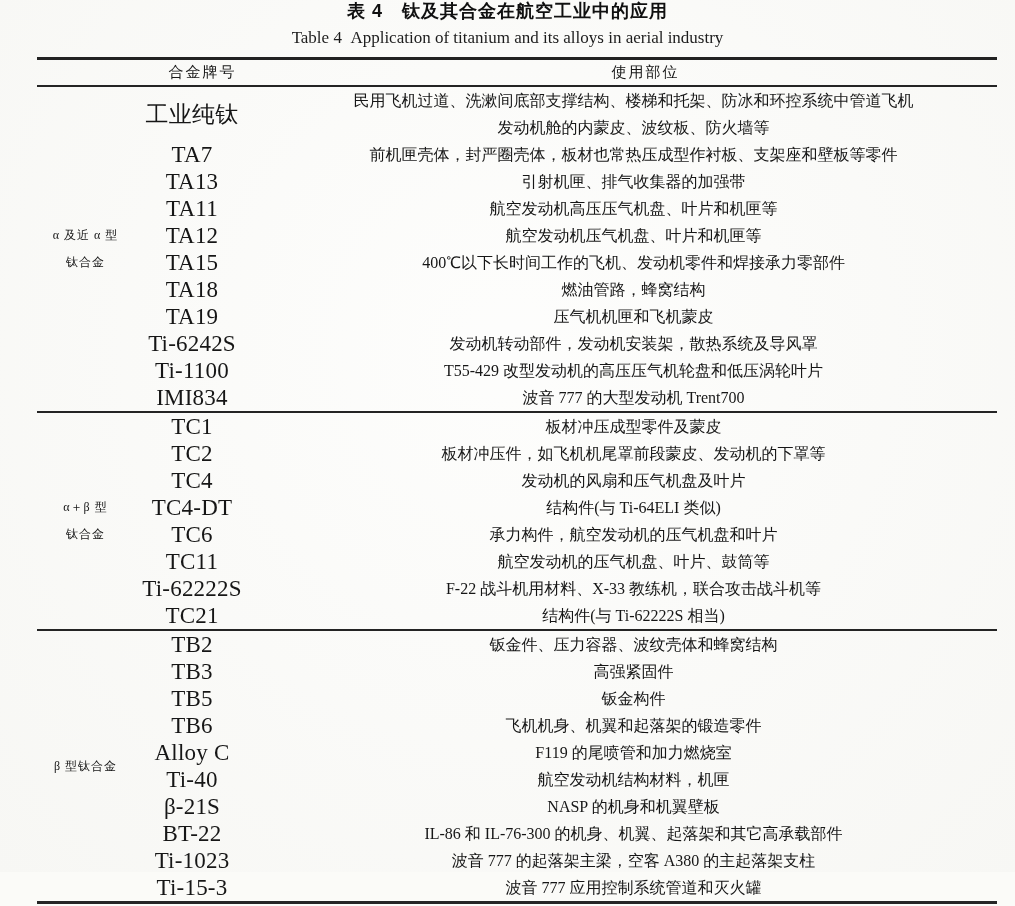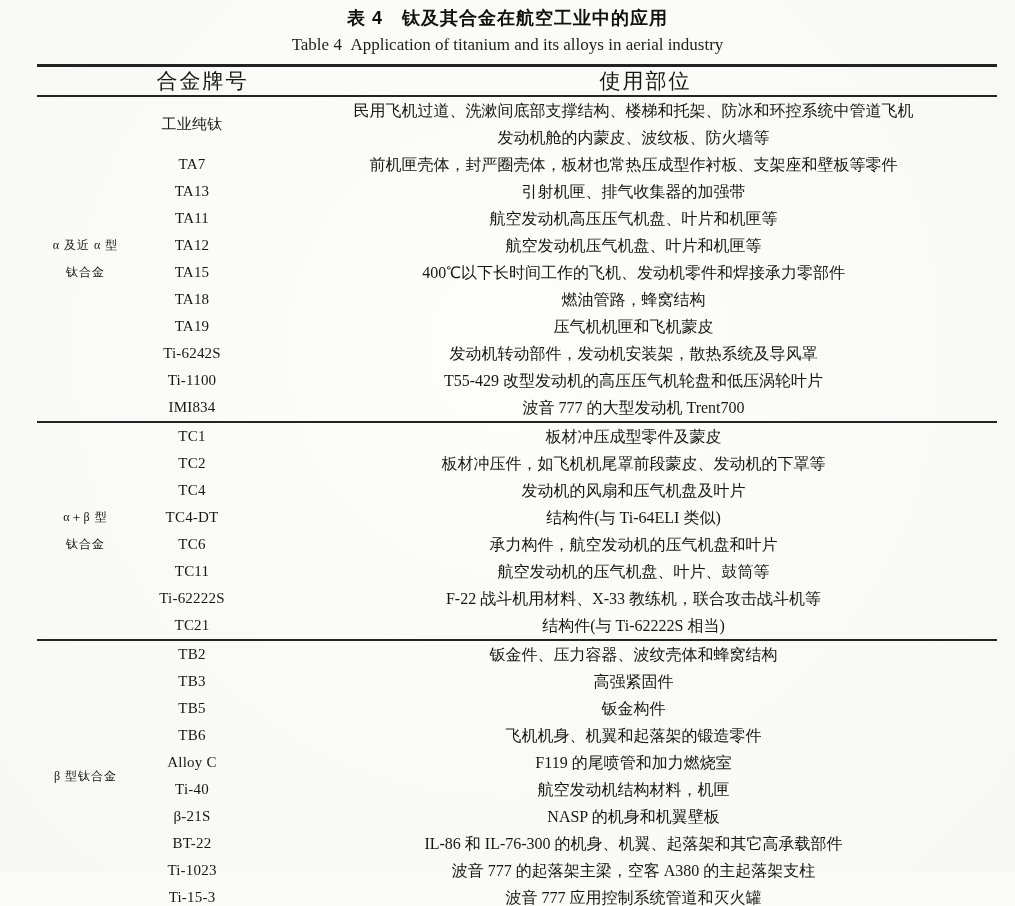--- a/index.html
+++ b/index.html
@@ -7,21 +7,20 @@
     padding: 0;
     width: 1015px;
     height: 906px;
     background: #fbfbf8;
     overflow: hidden;
   }
   .page {
     box-sizing: border-box;
     width: 1015px;
     height: 872px;
-    padding-top: 7px;
     color: #1a1a1a;
     background:
       radial-gradient(ellipse at 50% 40%, rgba(255,255,255,0.6), rgba(0,0,0,0.015)),
       #fbfbf8;
   }
   .title-cn {
     text-align: center;
     font-family: "Liberation Sans", sans-serif;
     font-weight: bold;
     font-size: 18px;
@@ -44,38 +43,38 @@
     margin: 8px 10px 0 37px;
     font-family: "Liberation Serif", serif;
     color: #161616;
     border-top: 3px solid #222;
     border-bottom: 3px solid #262626;
   }
   col.c-group { width: 97px; }
   col.c-alloy { width: 116px; }
   thead th {
     font-weight: normal;
-    font-size: 21px;
+    font-size: 15px;
     height: 25px;
     padding: 0;
     text-align: center;
     border-bottom: 2px solid #242424;
     letter-spacing: 2px;
   }
   th.h-grade { padding-left: 118px; }
   th.h-usage { padding-left: 44px; }
   td {
     padding: 0;
     text-align: center;
     font-size: 16px;
     height: 27px;
     line-height: 27px;
   }
   td.usage { white-space: pre-line; padding-left: 20px; margin-top: 24px; }
-  td.alloy { font-size: 15px; letter-spacing: 0.2px; }
+  td.alloy { font-size: 23px; letter-spacing: 0.2px; }
   td.group {
     font-size: 12px;
     line-height: 27px;
     vertical-align: middle;
     white-space: pre-line;
     letter-spacing: 1px;
   }
   tbody.sect2 tr:first-child td,
   tbody.sect3 tr:first-child td {
     border-top: 2px solid #242424;

